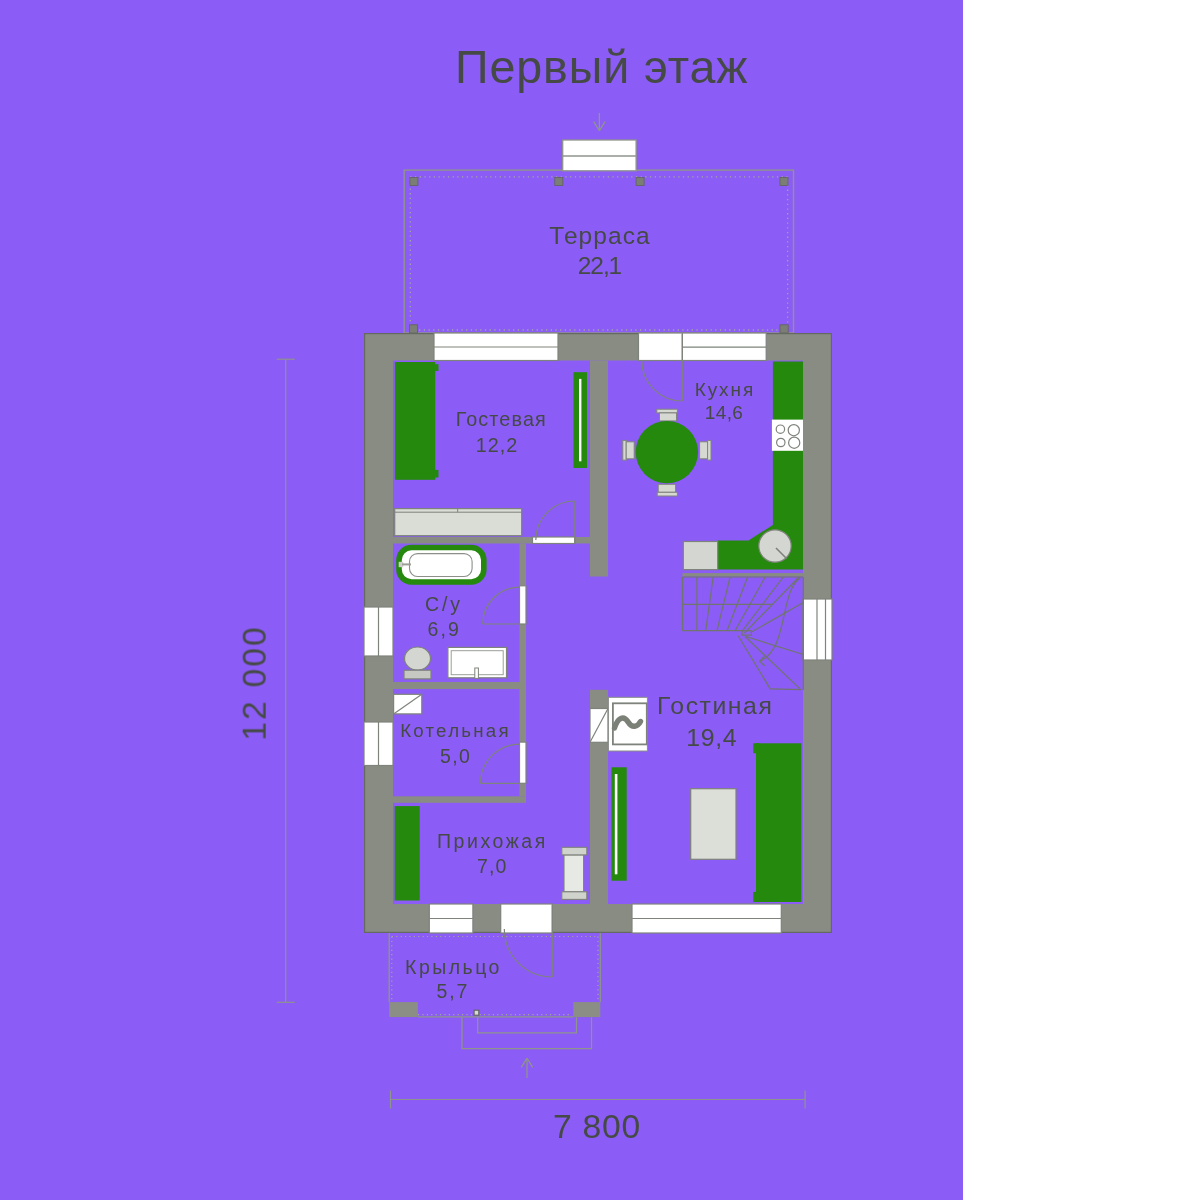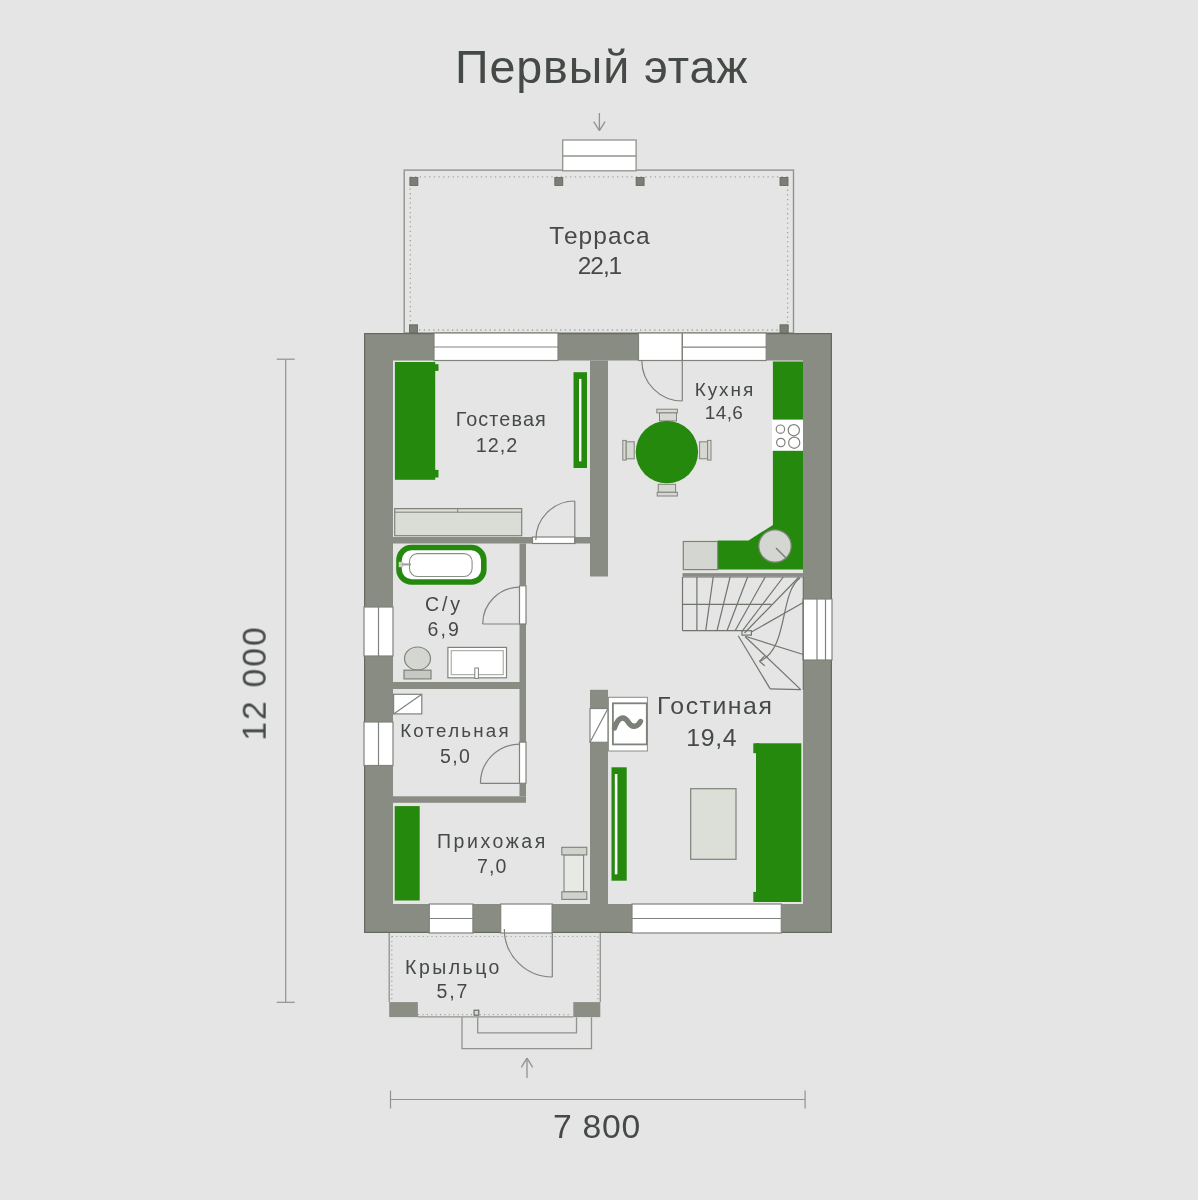--- a/index.html
+++ b/index.html
@@ -1,16 +1,16 @@
 <!DOCTYPE html>
 <html><head>
 <meta charset="utf-8">
 <style>
   html,body{margin:0;padding:0;background:#ffffff;}
-  #page{position:relative;width:1198px;height:1200px;background:#e5e5e5;overflow:hidden;transform:translateZ(0);}
+  #page{position:relative;width:963px;height:1200px;background:#8b5cf6;overflow:hidden;transform:translateZ(0);}
   svg{position:absolute;top:0;left:0;}
   text{filter:blur(0.12px);}
   text{font-family:"Liberation Sans", sans-serif;fill:#454a46;}
 </style>
 </head>
 <body>
 <div id="page">
 <svg width="1198" height="1200" viewBox="0 0 1198 1200">
 <defs></defs>
 

